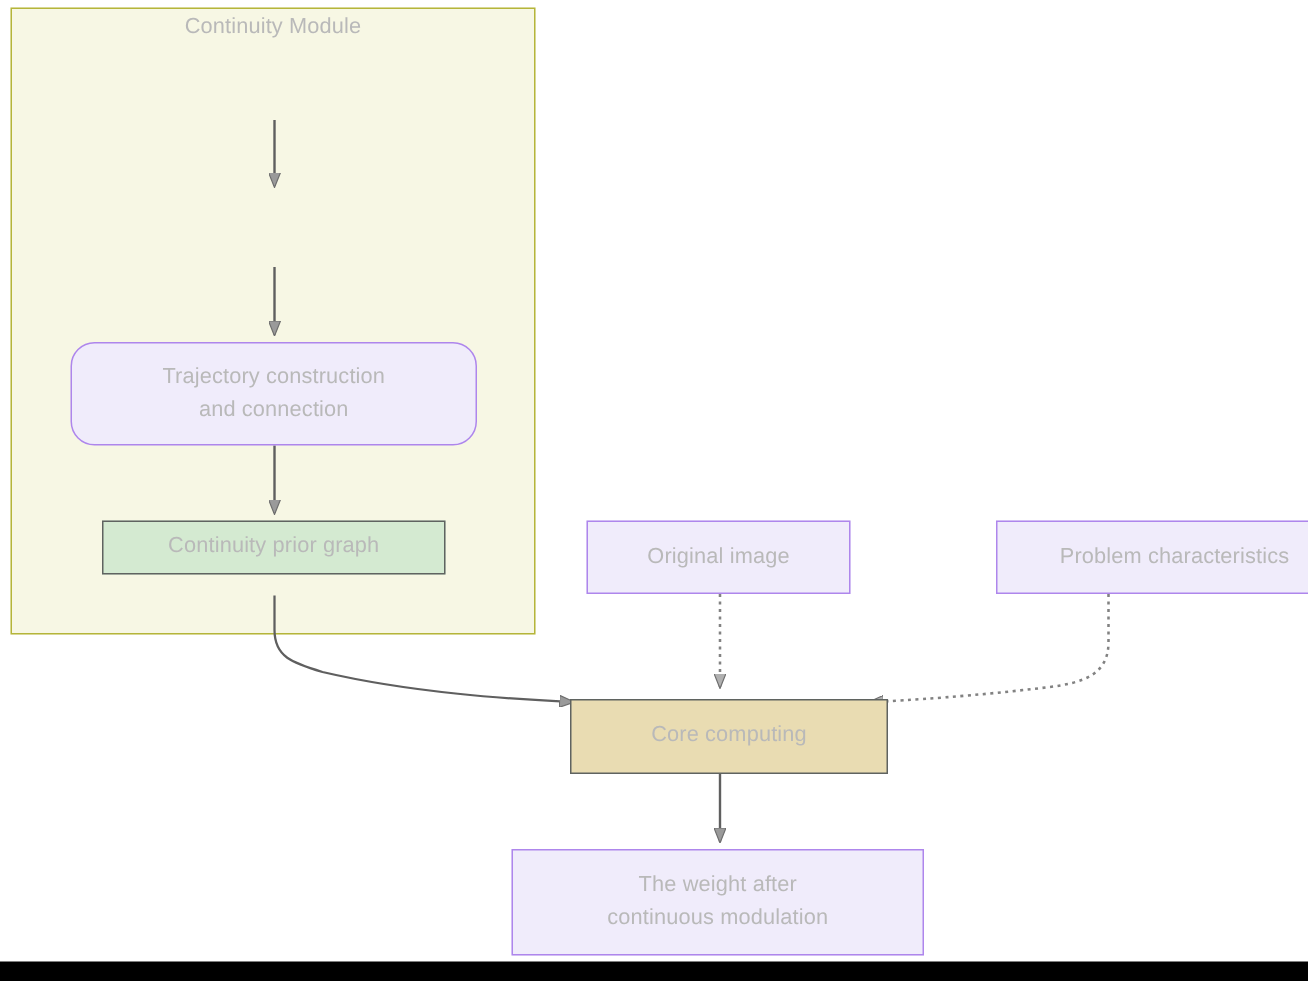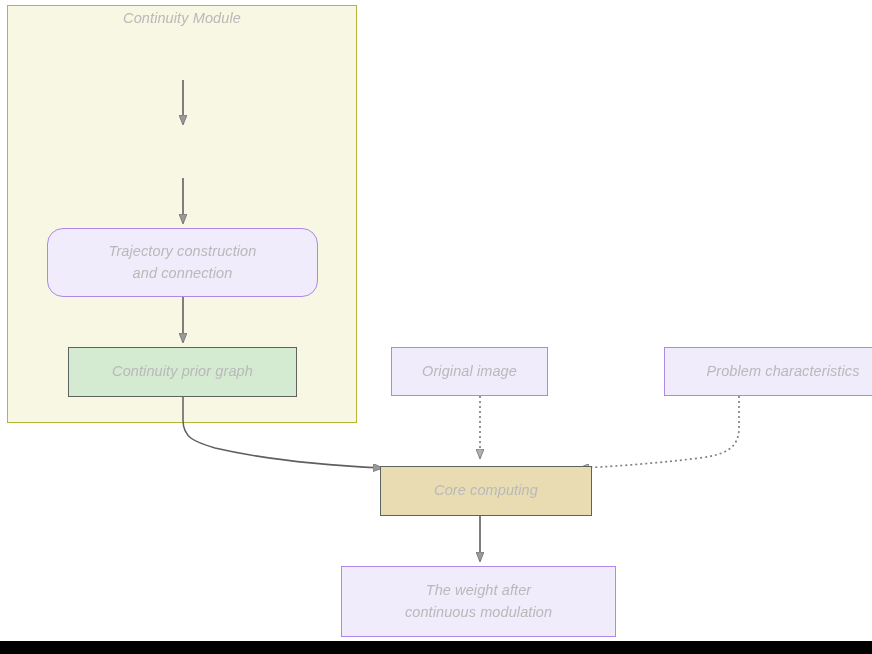--- a/index.html
+++ b/index.html
@@ -9,21 +9,20 @@
   }
   body {
     font-family: "Liberation Sans", sans-serif;
   }
   #canvas {
     position: relative;
     width: 872px;
     height: 654px;
     background: #ffffff;
     overflow: hidden;
-    font-style: italic;
   }
   .svg-layer {
     position: absolute;
     left: 0;
     top: 0;
     width: 872px;
     height: 654px;
     pointer-events: none;
   }
   .node {
@@ -106,23 +105,23 @@
     <path d="M739,396 L739,428 C739,450 722,455 700,458 C650,464 605,467 580,468" fill="none" stroke="#828282" stroke-width="1.7" stroke-dasharray="2,3" marker-end="url(#arrowDotted)"></path>
 
     <path d="M480,516 L480,561" fill="none" stroke="#5f5f5f" stroke-width="1.6" marker-end="url(#arrowSolid)"></path>
   </svg>
 
 
 
   <div class="node node-purple" style="left:47px; top:228px; width:271px; height:69px;border-radius:16px;">Trajectory construction
 and connection</div>
 
-  <div class="node node-green" style="left:68px; top:347px; width:229px; height:50px;">Continuity prior graph</div>
+  <div class="node node-green" style="left:68px; top:347px; width:229px; height:36px;">Continuity prior graph</div>
 
-  <div class="node node-purple" style="left:391px; top:347px; width:157px; height:49px;">Original image</div>
+  <div class="node node-purple" style="left:391px; top:347px; width:176px; height:49px;">Original image</div>
 
   <div class="node node-purple" style="left:620px; top:347px; width:238px; height:49px;margin-left:44px;">Problem characteristics</div>
 
   <div class="node node-tan" style="left:380px; top:466px; width:212px; height:50px;">Core computing</div>
 
   <div class="node node-purple" style="left:341px; top:566px; width:275px; height:71px;">The weight after
 continuous modulation</div>
 
   <div class="blackbar" style="top:641px; height:13px;"></div>
 

